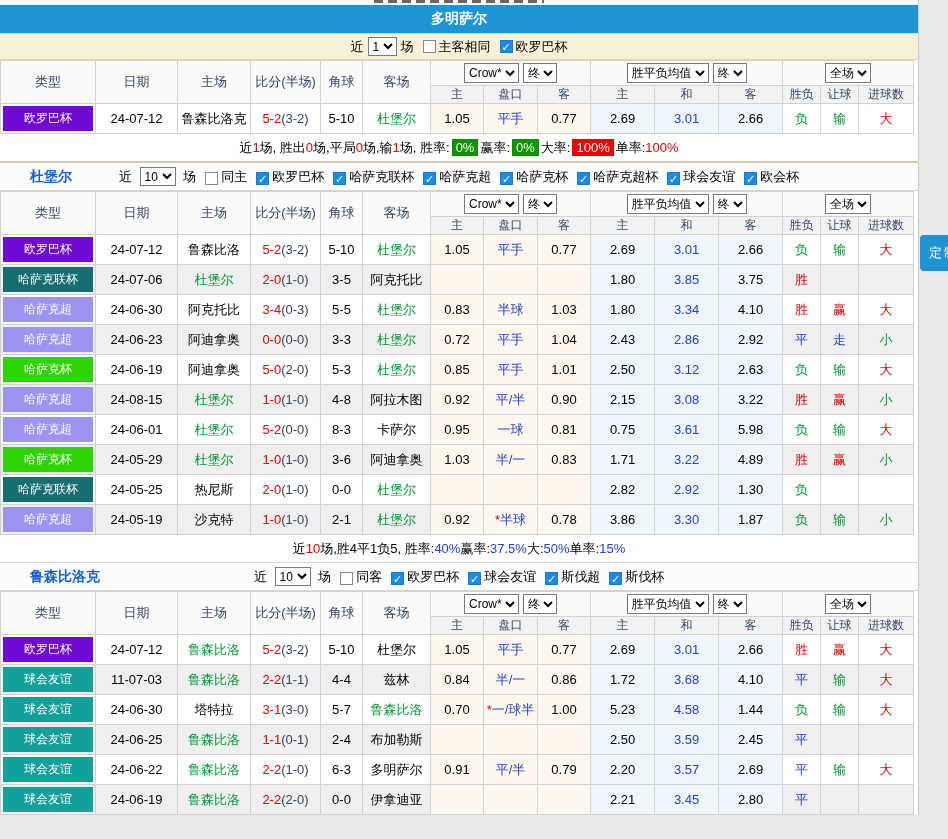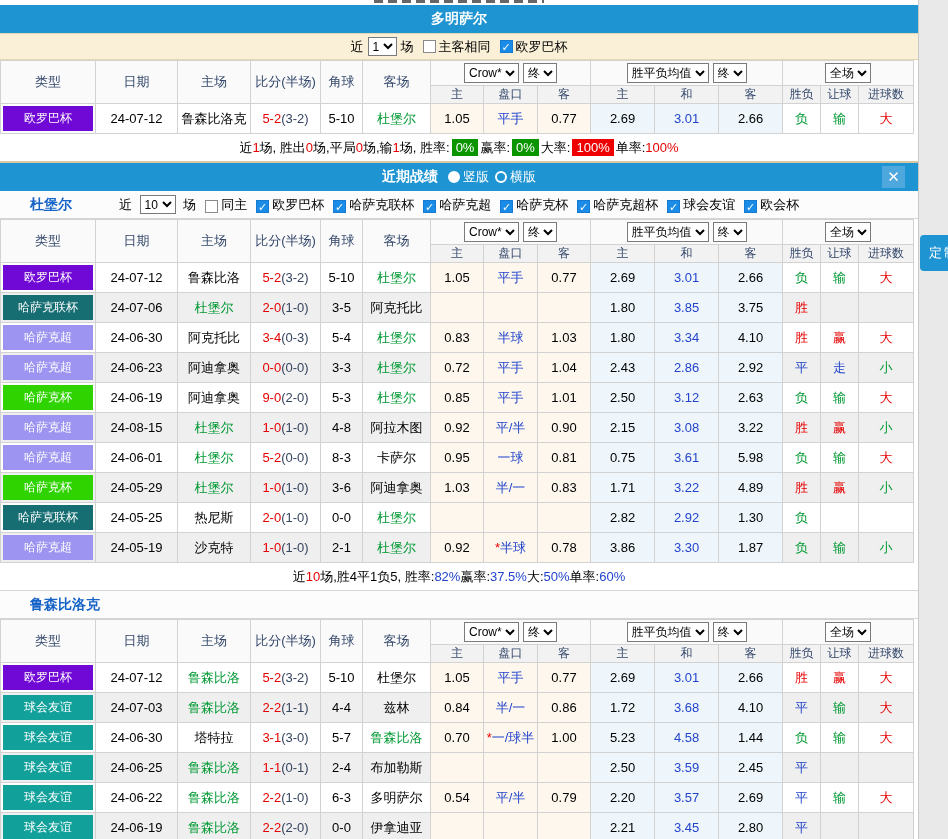--- a/index.html
+++ b/index.html
@@ -156,30 +156,20 @@
       <span class="tok-k"> 场, 胜率: </span>
       <span class="tok-gbadge">0%</span>
       <span class="tok-k"> 赢率: </span>
       <span class="tok-gbadge">0%</span>
       <span class="tok-k"> 大率: </span>
       <span class="tok-rbadge">100%</span>
       <span class="tok-k"> 单率: </span>
       <span class="tok-r">100%</span>
     </div>
 
-  <div class="bar">
-    <span>近期战绩</span>
-    <span class="radio-group">
-      <span class="radio sel"></span>
-      <span>竖版</span>
-      <span class="radio unsel"></span>
-      <span>横版</span>
-    </span>
-    <span class="close-btn">✕</span>
-  </div>
 
   <div class="filter-row">
     <span class="team-name">杜堡尔</span>
     <span><span>近 </span><select><option>10</option></select><span> 场</span><span class="cb unchecked">✓</span><span>同主</span><span class="cb checked">✓</span><span>欧罗巴杯</span><span class="cb checked">✓</span><span>哈萨克联杯</span><span class="cb checked">✓</span><span>哈萨克超</span><span class="cb checked">✓</span><span>哈萨克杯</span><span class="cb checked">✓</span><span>哈萨克超杯</span><span class="cb checked">✓</span><span>球会友谊</span><span class="cb checked">✓</span><span>欧会杯</span></span>
   </div>
 
   <table>
     <colgroup>
         <col style="width:95px">
         <col style="width:82px">
@@ -260,21 +250,21 @@
           <td></td>
           <td></td>
         </tr>
         <tr>
           <td>
             <span class="badge" style="background: rgb(156, 148, 240);">哈萨克超</span>
           </td>
           <td>24-06-30</td>
           <td>阿克托比</td>
           <td><span class="ft">3-4</span><span class="ht">(0-3)</span></td>
-          <td>5-4</td>
+          <td>5-5</td>
           <td class="green-team">杜堡尔</td>
           <td class="asia">0.83</td>
           <td class="asia hcap">半球</td>
           <td class="asia">1.03</td>
           <td class="eur">1.80</td>
           <td class="eur eur-draw">3.34</td>
           <td class="eur">4.10</td>
           <td style="color: rgb(230, 0, 0);">胜</td>
           <td style="color: rgb(230, 0, 0);">赢</td>
           <td style="color: rgb(230, 0, 0);">大</td>
@@ -297,21 +287,21 @@
           <td style="color: rgb(34, 68, 204);">平</td>
           <td style="color: rgb(34, 68, 204);">走</td>
           <td style="color: rgb(0, 153, 51);">小</td>
         </tr>
         <tr>
           <td>
             <span class="badge" style="background: rgb(47, 212, 0);">哈萨克杯</span>
           </td>
           <td>24-06-19</td>
           <td>阿迪拿奥</td>
-          <td><span class="ft">9-0</span><span class="ht">(2-0)</span></td>
+          <td><span class="ft">5-0</span><span class="ht">(2-0)</span></td>
           <td>5-3</td>
           <td class="green-team">杜堡尔</td>
           <td class="asia">0.85</td>
           <td class="asia hcap">平手</td>
           <td class="asia">1.01</td>
           <td class="eur">2.50</td>
           <td class="eur eur-draw">3.12</td>
           <td class="eur">2.63</td>
           <td style="color: rgb(0, 153, 51);">负</td>
           <td style="color: rgb(0, 153, 51);">输</td>
@@ -412,31 +402,32 @@
           <td style="color: rgb(0, 153, 51);">输</td>
           <td style="color: rgb(0, 153, 51);">小</td>
         </tr>
       </tbody>
   </table>
 
   <div class="summary">
       <span class="tok-k">近</span>
       <span class="tok-r">10</span>
       <span class="tok-k">场,胜4平1负5, 胜率:</span>
-      <span class="tok-b">82%</span>
+      <span class="tok-b">40%</span>
       <span class="tok-k"> 赢率:</span>
       <span class="tok-b">37.5%</span>
       <span class="tok-k"> 大:</span>
       <span class="tok-b">50%</span>
       <span class="tok-k"> 单率:</span>
-      <span class="tok-b">60%</span>
+      <span class="tok-b">15%</span>
     </div>
 
   <div class="filter-row">
     <span class="team-name">鲁森比洛克</span>
+    <span><span>近 </span><select><option>10</option></select><span> 场</span><span class="cb unchecked">✓</span><span>同客</span><span class="cb checked">✓</span><span>欧罗巴杯</span><span class="cb checked">✓</span><span>球会友谊</span><span class="cb checked">✓</span><span>斯伐超</span><span class="cb checked">✓</span><span>斯伐杯</span></span>
   </div>
 
   <table>
     <colgroup>
         <col style="width:95px">
         <col style="width:82px">
         <col style="width:73px">
         <col style="width:70px">
         <col style="width:42px">
         <col style="width:68px">
@@ -491,21 +482,21 @@
           <td class="eur eur-draw">3.01</td>
           <td class="eur">2.66</td>
           <td style="color: rgb(230, 0, 0);">胜</td>
           <td style="color: rgb(230, 0, 0);">赢</td>
           <td style="color: rgb(230, 0, 0);">大</td>
         </tr>
         <tr>
           <td>
             <span class="badge" style="background: rgb(18, 161, 154);">球会友谊</span>
           </td>
-          <td>24-07-03</td>
+          <td>11-07-03</td>
           <td class="green-team">鲁森比洛</td>
           <td><span class="ft">2-2</span><span class="ht">(1-1)</span></td>
           <td>4-4</td>
           <td>兹林</td>
           <td class="asia">0.84</td>
           <td class="asia hcap">半/一</td>
           <td class="asia">0.86</td>
           <td class="eur">1.72</td>
           <td class="eur eur-draw">3.68</td>
           <td class="eur">4.10</td>
@@ -553,21 +544,21 @@
         </tr>
         <tr>
           <td>
             <span class="badge" style="background: rgb(18, 161, 154);">球会友谊</span>
           </td>
           <td>24-06-22</td>
           <td class="green-team">鲁森比洛</td>
           <td><span class="ft">2-2</span><span class="ht">(1-0)</span></td>
           <td>6-3</td>
           <td>多明萨尔</td>
-          <td class="asia">0.54</td>
+          <td class="asia">0.91</td>
           <td class="asia hcap">平/半</td>
           <td class="asia">0.79</td>
           <td class="eur">2.20</td>
           <td class="eur eur-draw">3.57</td>
           <td class="eur">2.69</td>
           <td style="color: rgb(34, 68, 204);">平</td>
           <td style="color: rgb(0, 153, 51);">输</td>
           <td style="color: rgb(230, 0, 0);">大</td>
         </tr>
         <tr>

